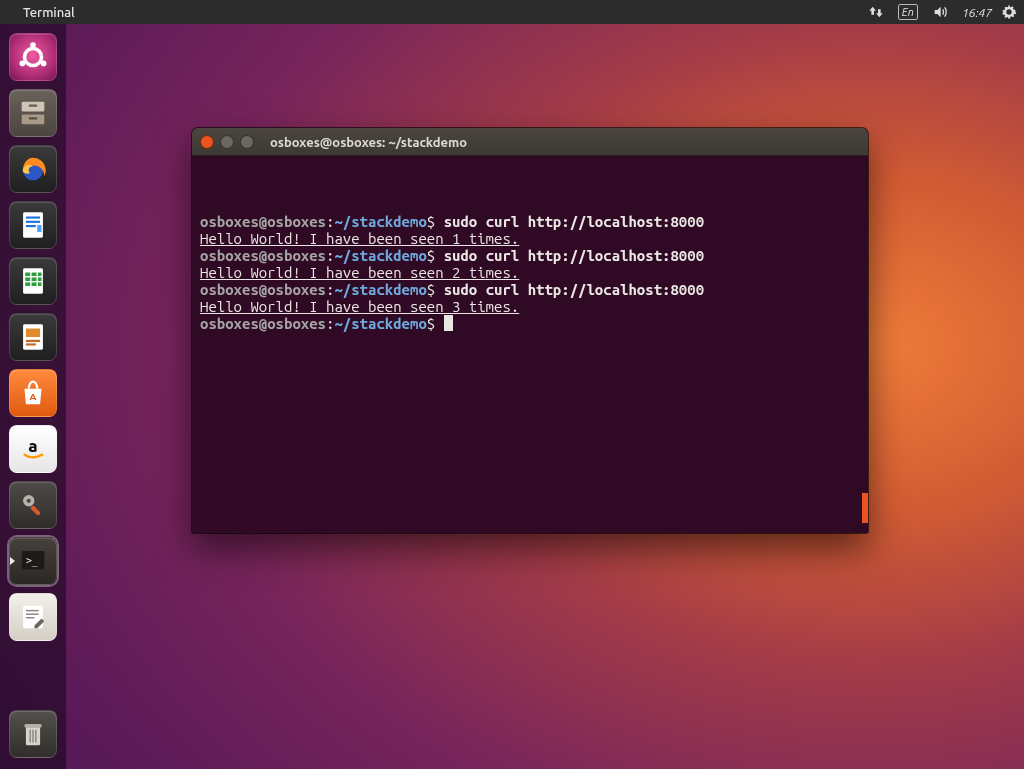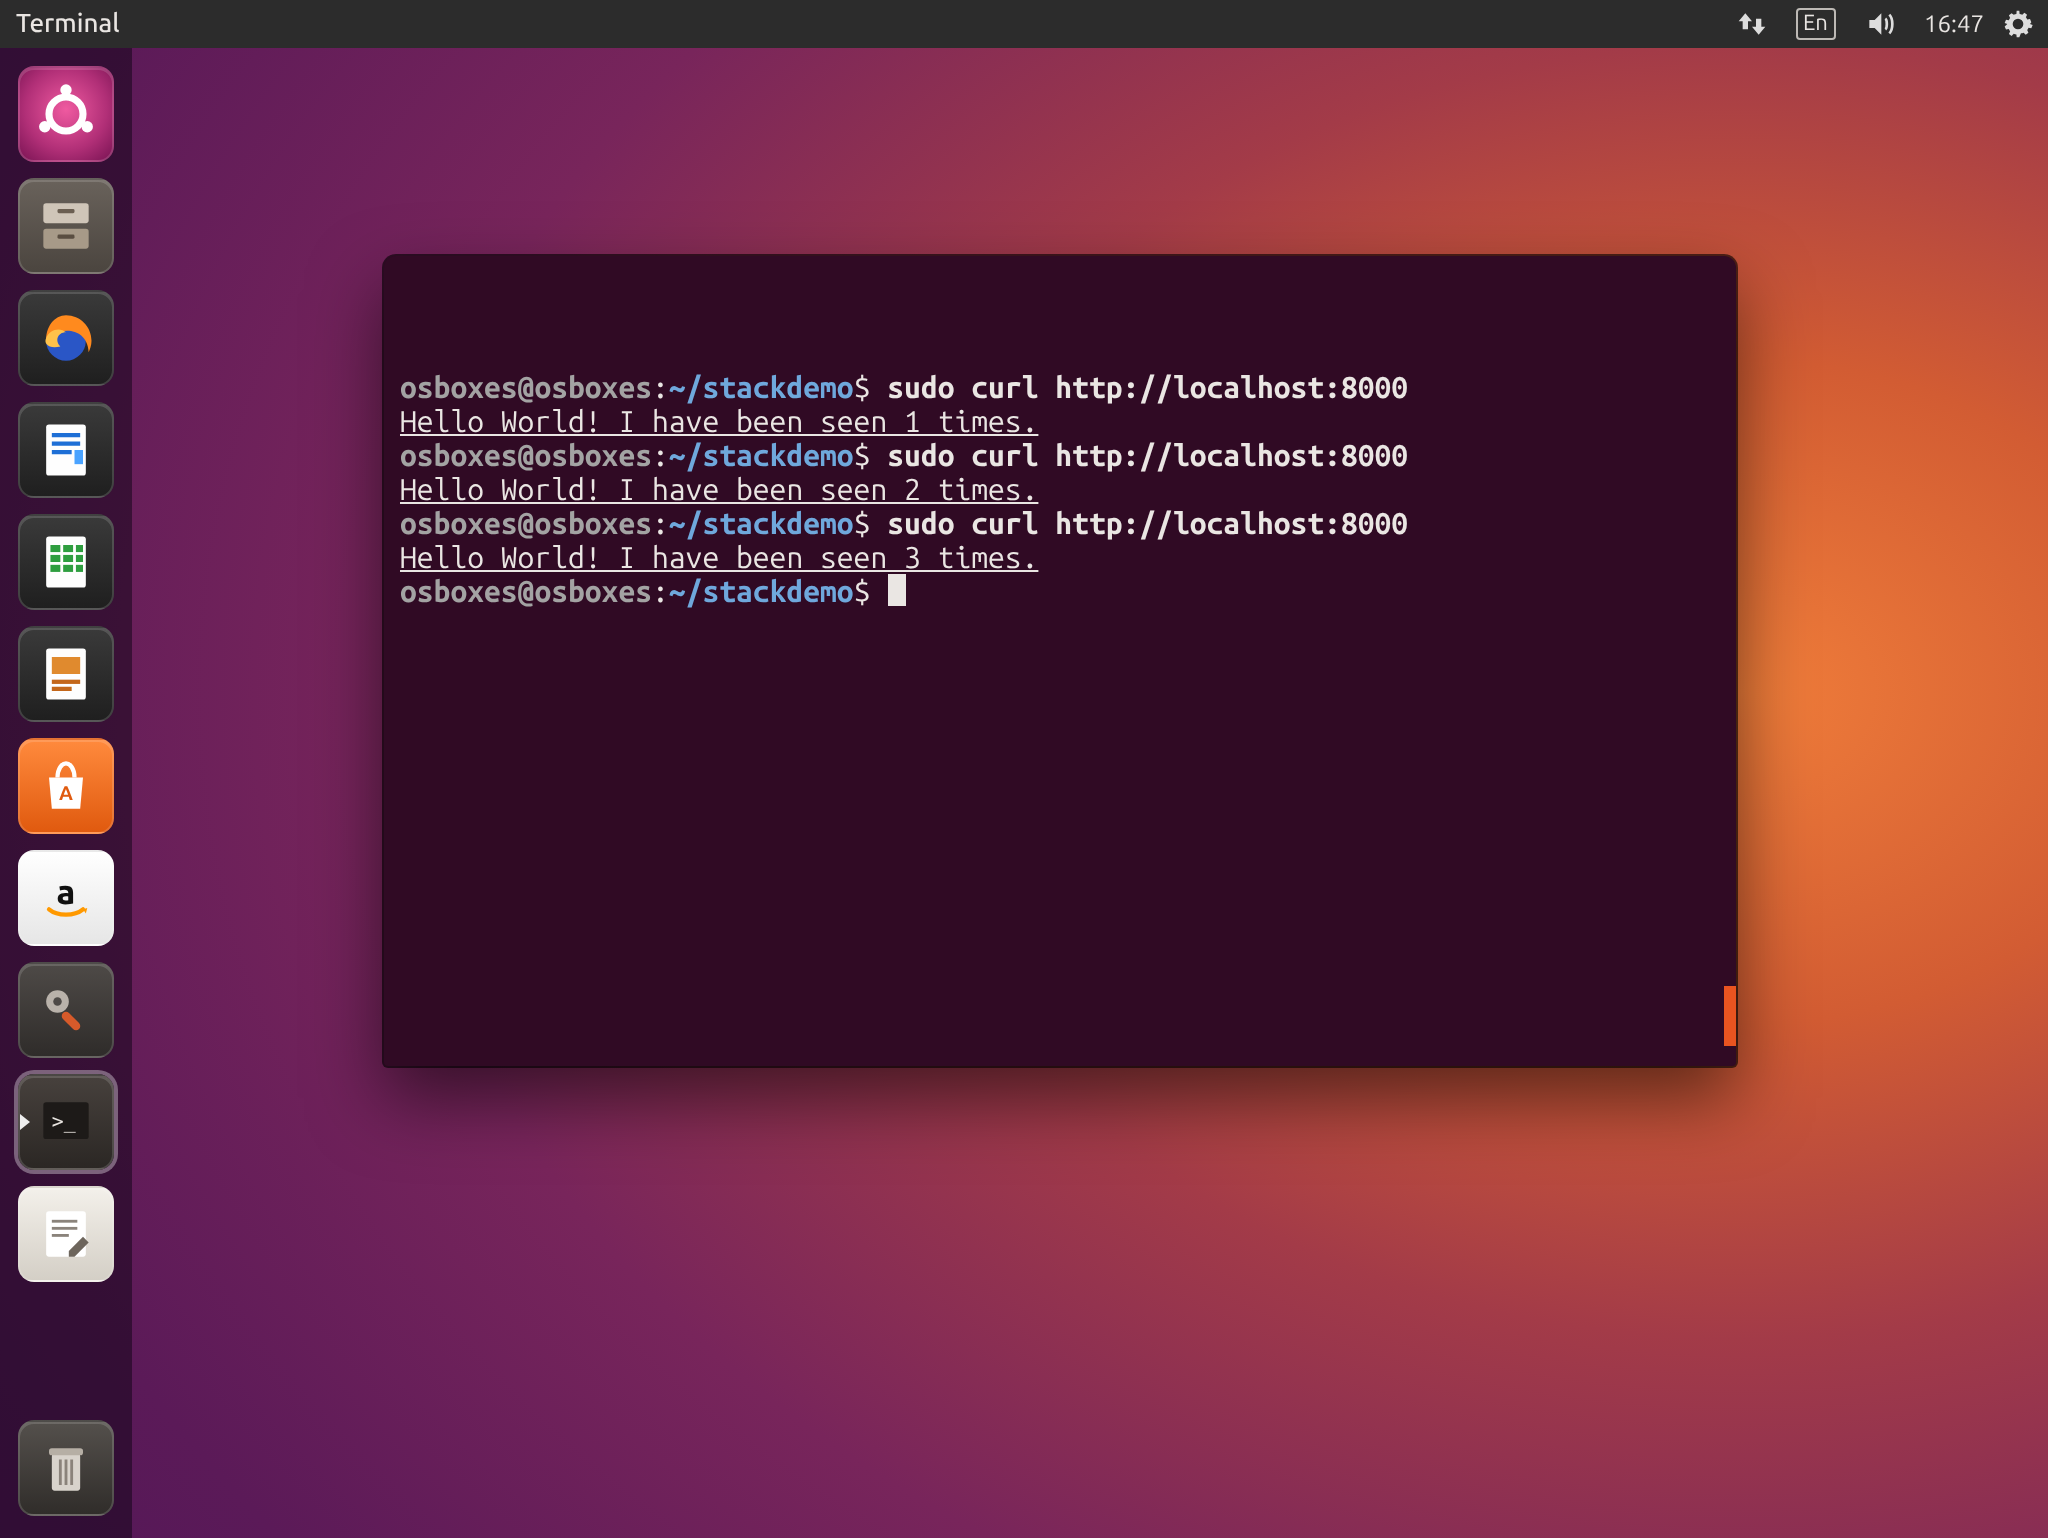--- a/index.html
+++ b/index.html
@@ -10,25 +10,25 @@
     position: absolute; inset: 0;
     background:
       radial-gradient(120% 120% at 85% 45%, #f07d3a 0%, #d25c33 18%, #a33b48 35%, #78255b 55%, #5b1a58 75%, #471456 100%);
   }
 
   
   .menubar {
     position: absolute; top: 0; left: 0; right: 0; height: 24px;
     background: #2c2c2c; color: #e9e5e2;
     display: flex; align-items: center; font-size: 13px;
-    padding-left: 8px;
+    padding-left: 23px;
   }
   .menubar .app-label { font-weight: 500; }
   .menubar .spacer { flex: 1; }
-  .menubar .ind { display: flex; align-items: center; justify-content: center; padding: 0 7px; height: 100%; }
+  .menubar .ind { display: flex; align-items: center; justify-content: center; padding: 0 7px; height: 100%; font-style: italic; }
   .menubar .ind svg { width: 16px; height: 16px; }
   .menubar .lang-box {
     border: 1px solid #bdb9b5; border-radius: 2px; font-size: 11px;
     padding: 0 3px; line-height: 14px; height: 16px;
   }
   .menubar .clock { font-size: 12px; padding-right: 2px; }
 
   
   .launcher {
     position: absolute; top: 24px; left: 0; bottom: 0; width: 66px;
@@ -286,16 +286,22 @@
         <rect x="12" y="10" width="24" height="5" rx="2" fill="#b6afa5"></rect>
         <rect x="19" y="18" width="2" height="18" fill="#8a837b"></rect>
           <rect x="23" y="18" width="2" height="18" fill="#8a837b"></rect>
           <rect x="27" y="18" width="2" height="18" fill="#8a837b"></rect>
       </svg>
     </div>
   </div>
 </div>
 
 <div class="termwin">
+  <div class="term-titlebar">
+    <span class="wbtn close"></span>
+    <span class="wbtn min"></span>
+    <span class="wbtn max"></span>
+    <span class="term-title">osboxes@osboxes: ~/stackdemo</span>
+  </div>
   <div class="term-body" id="term-body">
     <div class="scroll-accent"></div>
   <div><span><span class="p-user">osboxes@osboxes</span><span class="p-sym">:</span><span class="p-path">~/stackdemo</span><span class="p-sym">$ </span></span><span class="p-cmd">sudo curl http://localhost:8000</span></div><div><span class="p-out">Hello World! I have been seen 1 times.</span></div><div><span><span class="p-user">osboxes@osboxes</span><span class="p-sym">:</span><span class="p-path">~/stackdemo</span><span class="p-sym">$ </span></span><span class="p-cmd">sudo curl http://localhost:8000</span></div><div><span class="p-out">Hello World! I have been seen 2 times.</span></div><div><span><span class="p-user">osboxes@osboxes</span><span class="p-sym">:</span><span class="p-path">~/stackdemo</span><span class="p-sym">$ </span></span><span class="p-cmd">sudo curl http://localhost:8000</span></div><div><span class="p-out">Hello World! I have been seen 3 times.</span></div><div><span><span class="p-user">osboxes@osboxes</span><span class="p-sym">:</span><span class="p-path">~/stackdemo</span><span class="p-sym">$ </span></span><span class="cursor"></span></div></div>
 </div>
 
 </body></html>

